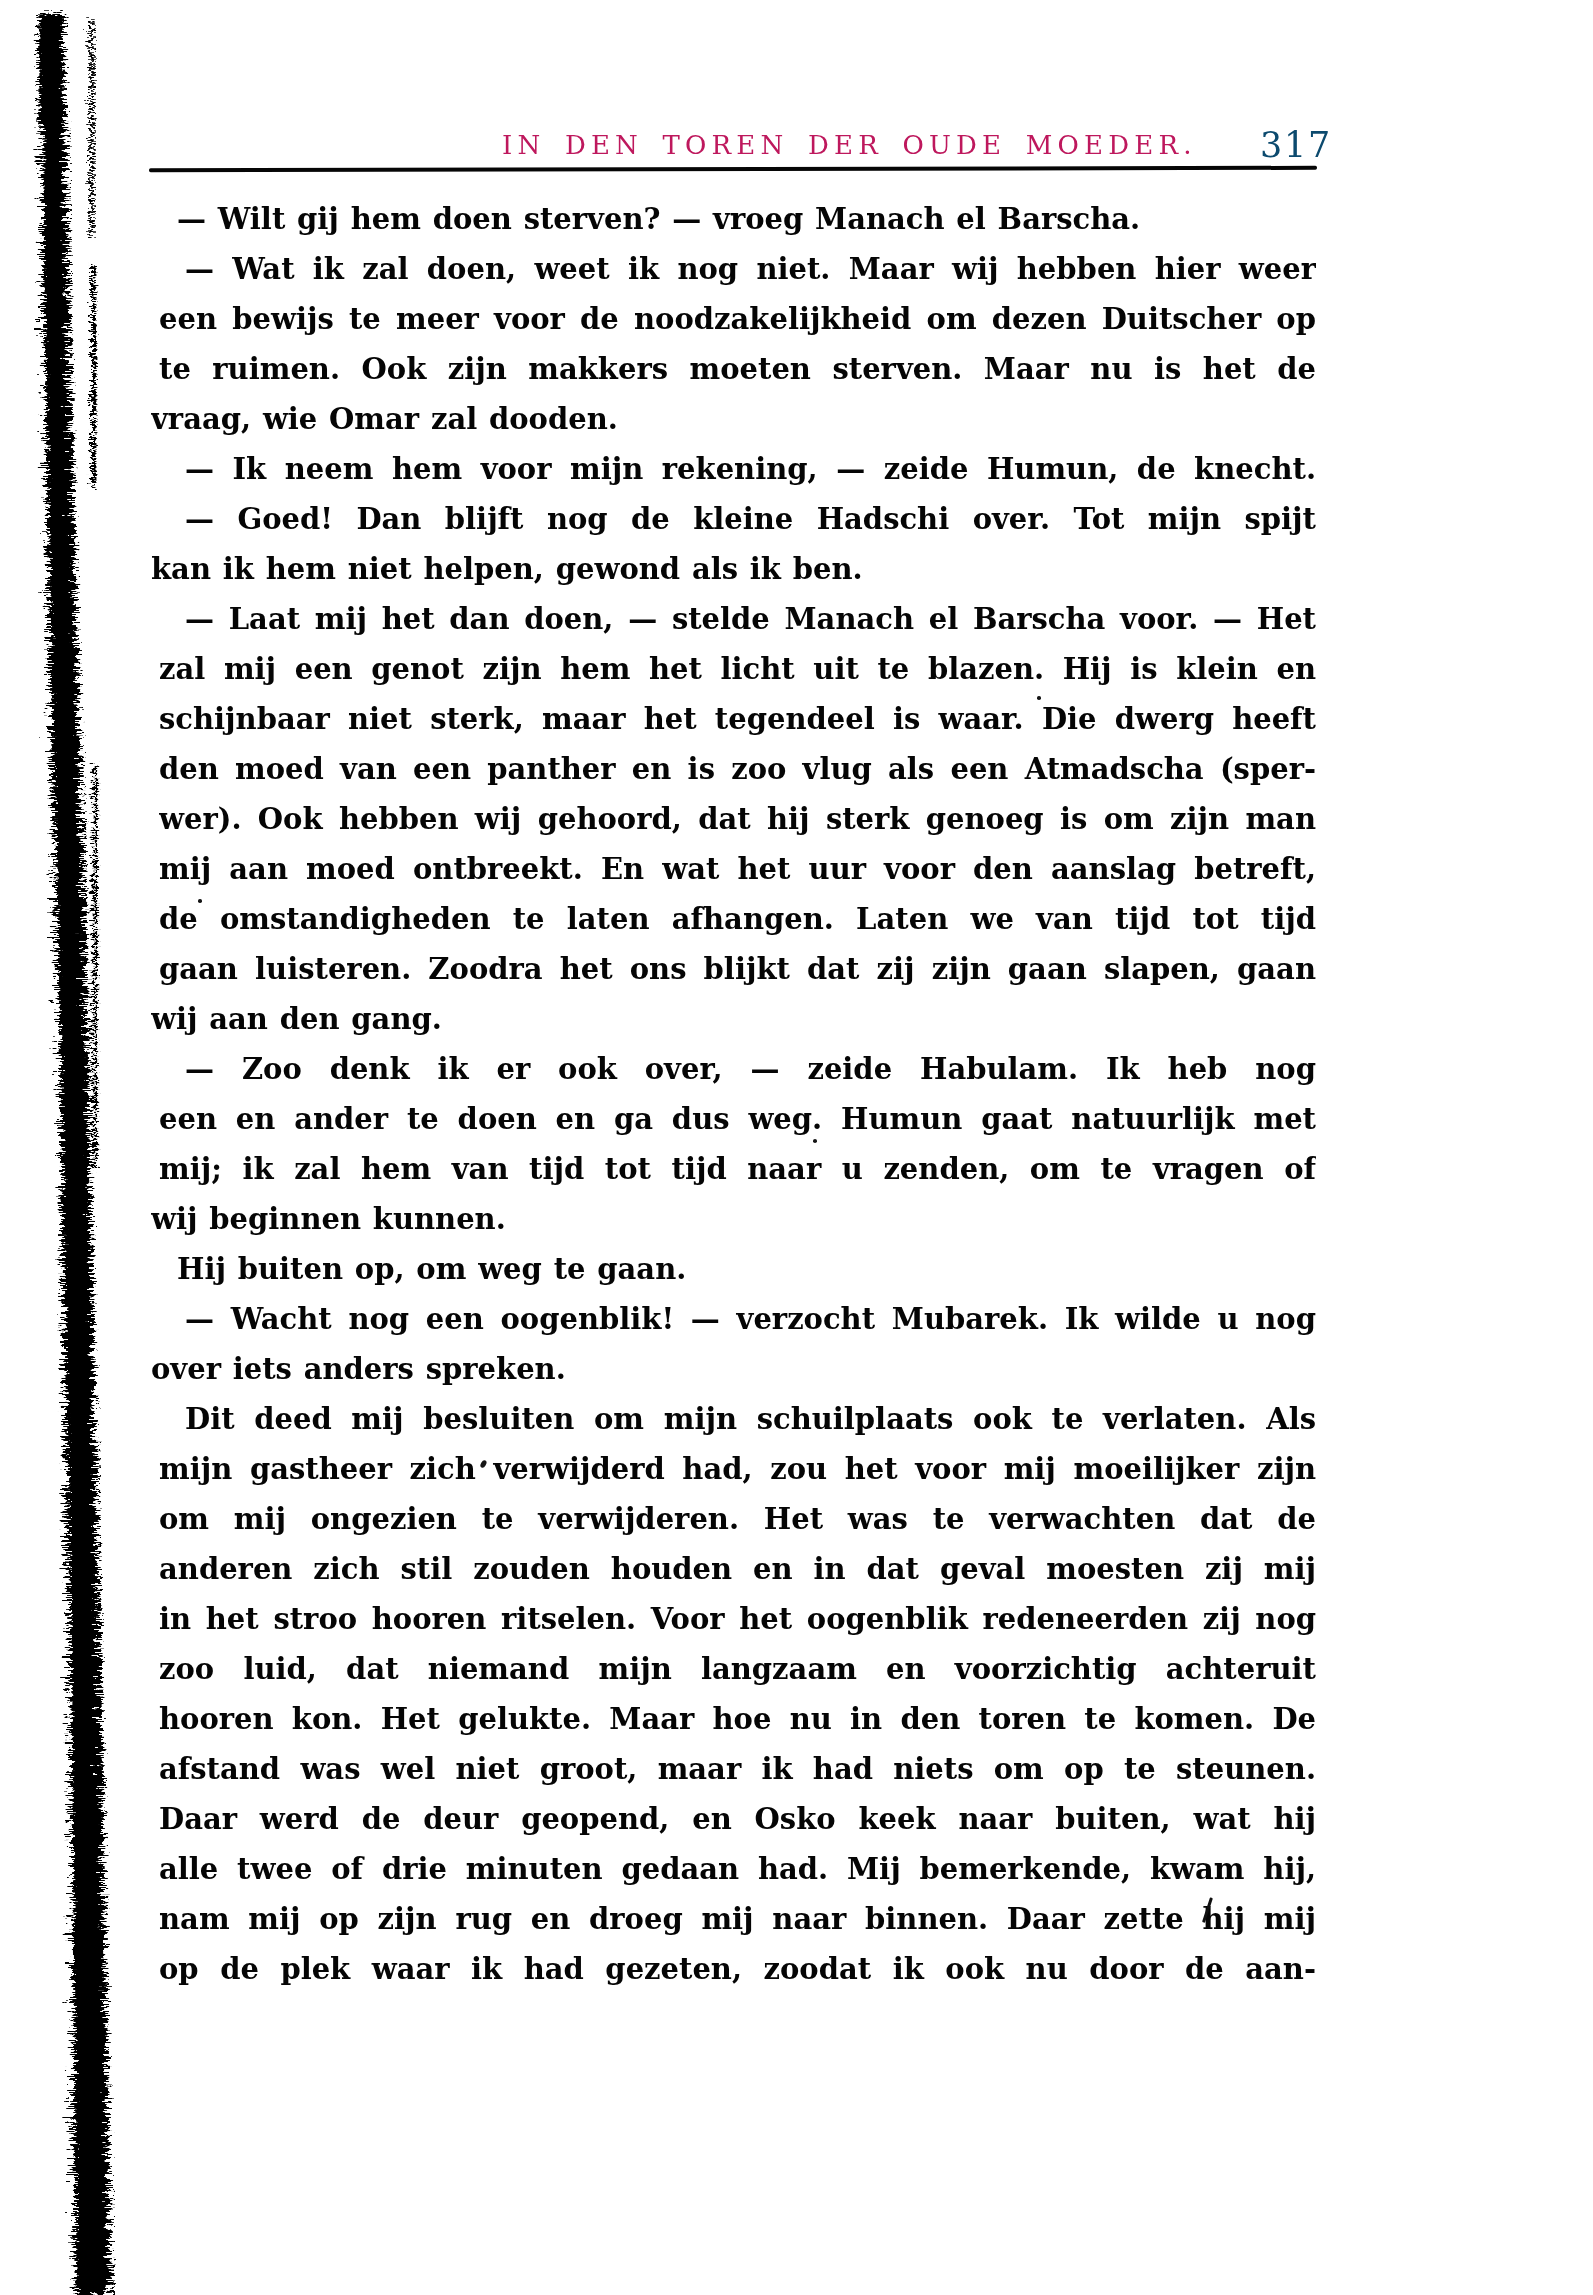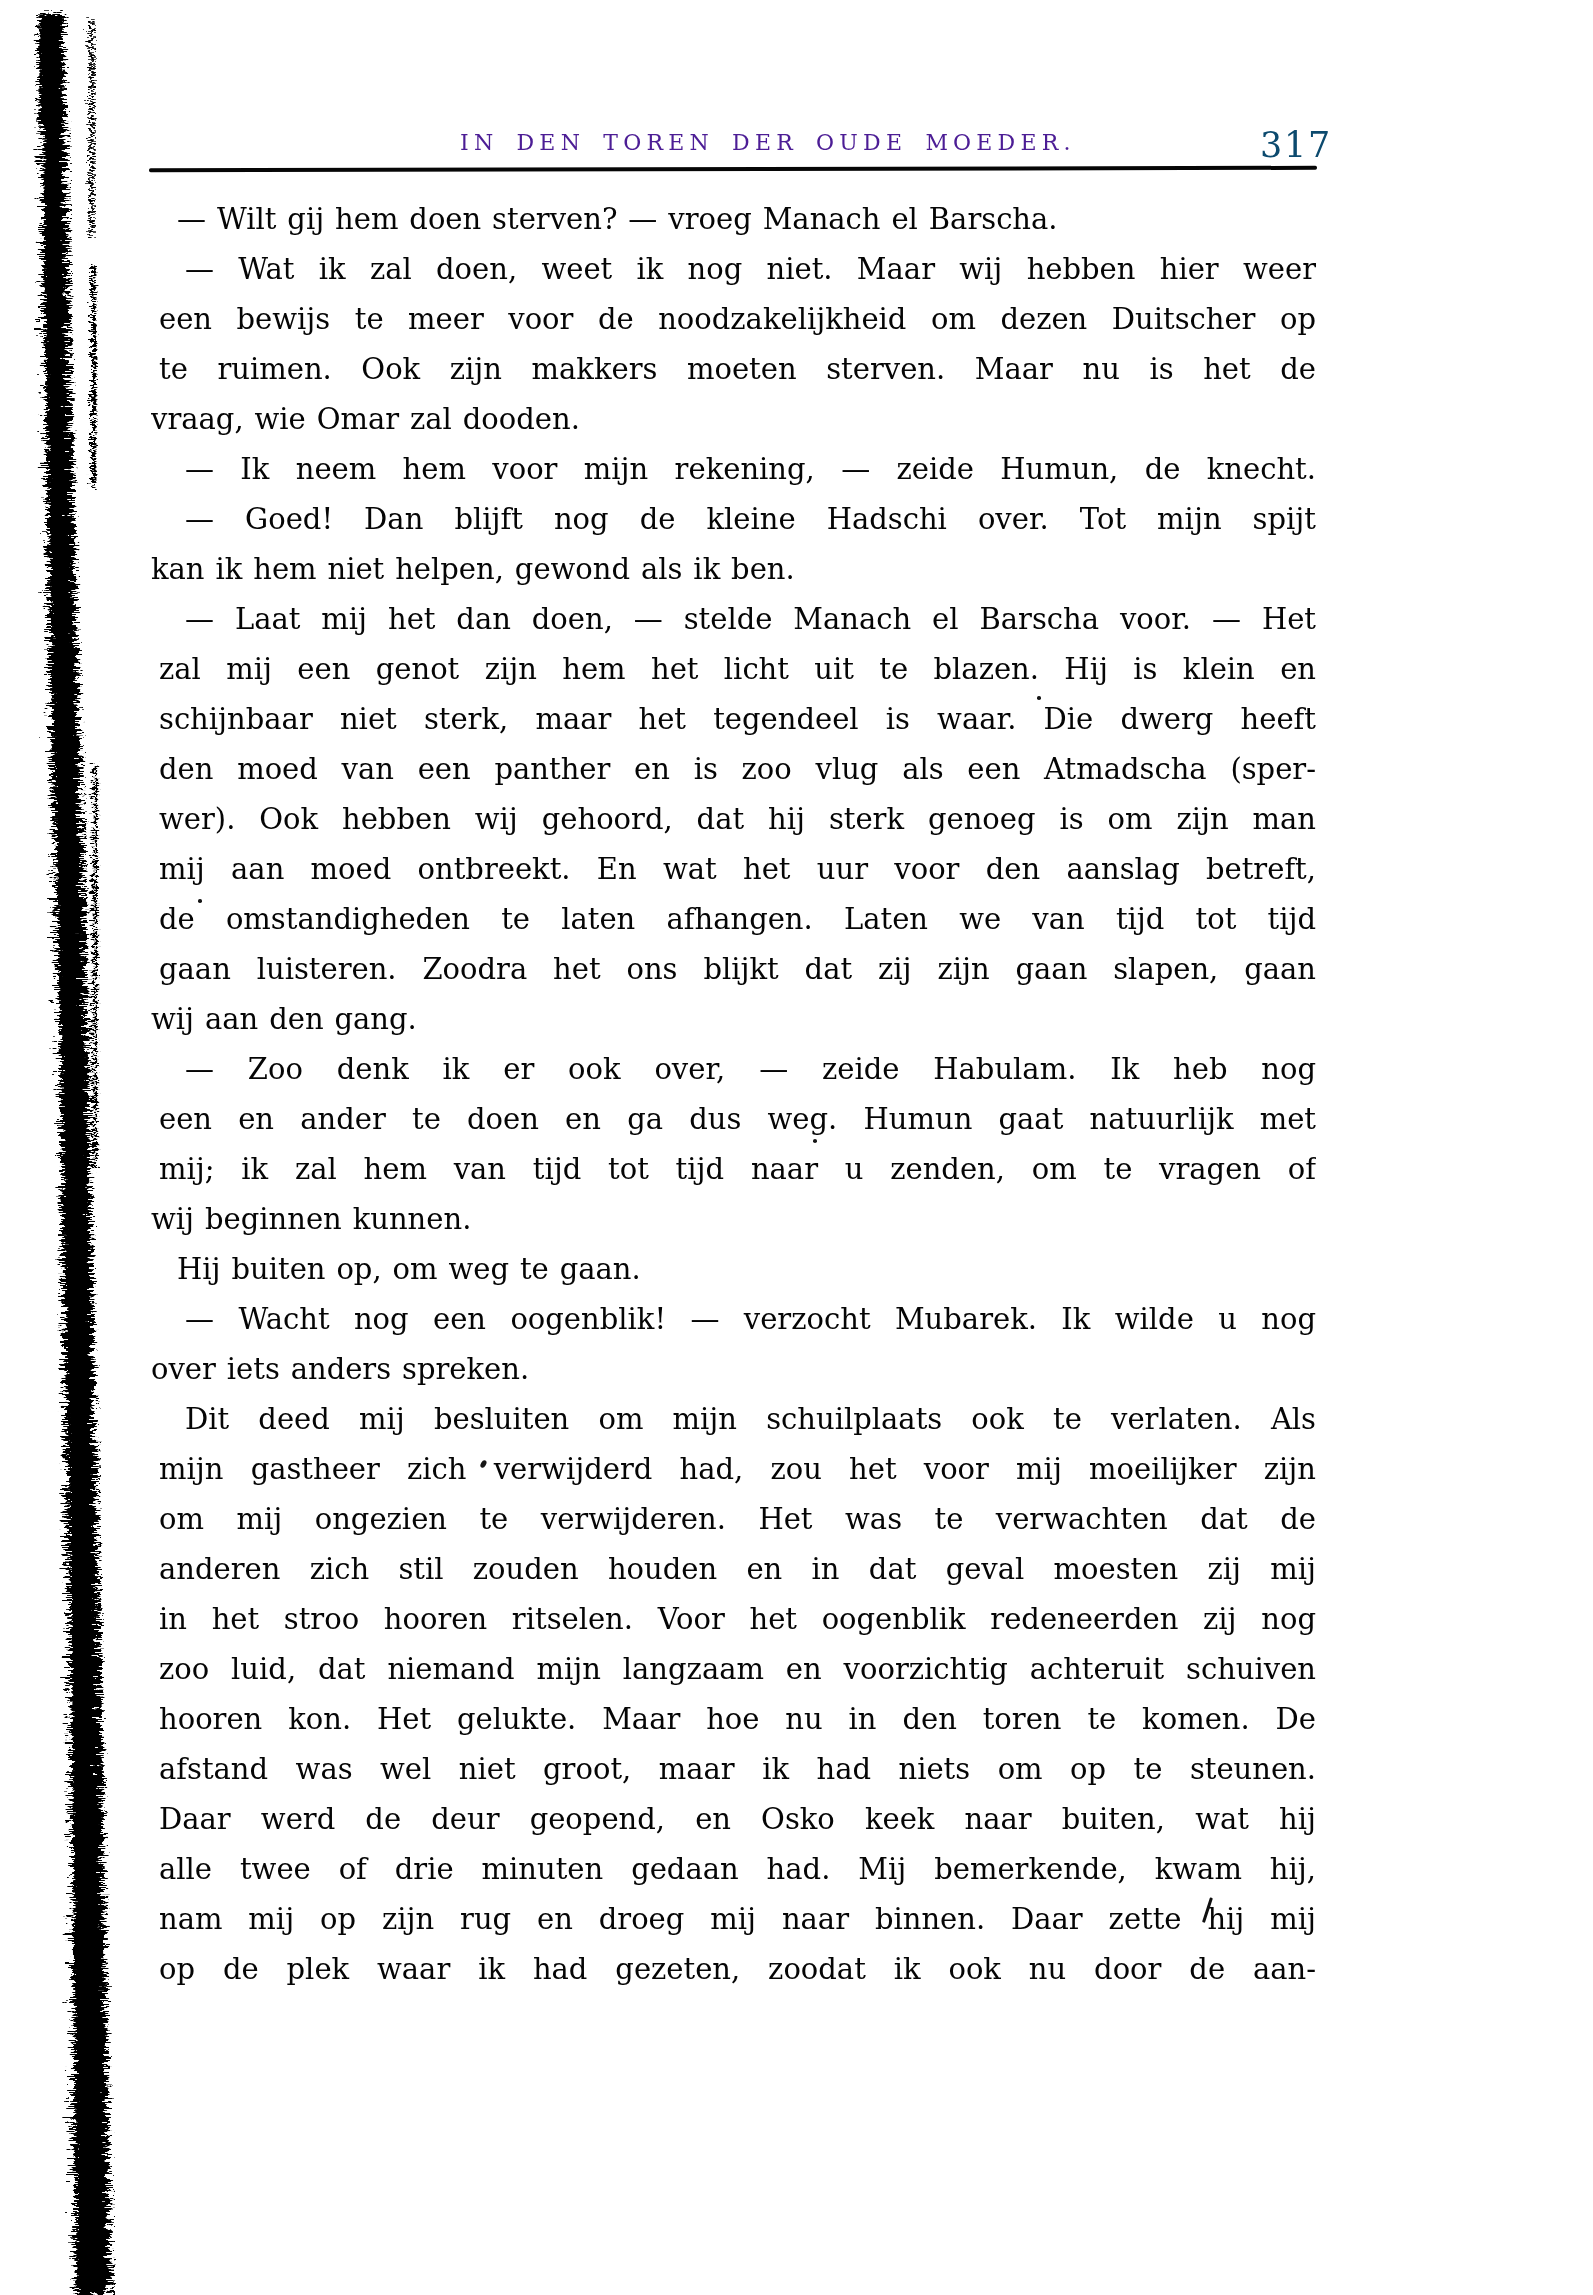--- a/index.html
+++ b/index.html
@@ -17,27 +17,27 @@
     color: #050505;
   }
   .scan-edge {
     position: absolute;
     left: 0;
     top: 0;
     pointer-events: none;
   }
   .running-title {
     position: absolute;
-    left: 460px;
+    left: 502px;
     top: 130px;
-    font-size: 22px;
+    font-size: 26px;
     letter-spacing: 5.2px;
     word-spacing: 6px;
     white-space: nowrap;
-    color: #4c1d95;
+    color: #be185d;
   }
   .page-number {
     position: absolute;
     left: 1260px;
     top: 125px;
     font-size: 35px;
     letter-spacing: 1.7px;
     color: #0c4a6e;
   }
   .header-rule {
@@ -51,20 +51,21 @@
     border-radius: 1.7px;
   }
   .body-text {
     position: absolute;
     left: 151px;
     top: 194px;
     width: 1165px;
     font-size: 29px;
     line-height: 50px;
     word-spacing: 1.7px;
+    font-weight: bold;
   }
   .line {
     height: 50px;
     white-space: normal;
     text-align: justify;
     text-align-last: left;
     overflow: hidden;
   }
   .line.just {
     text-align-last: justify;

